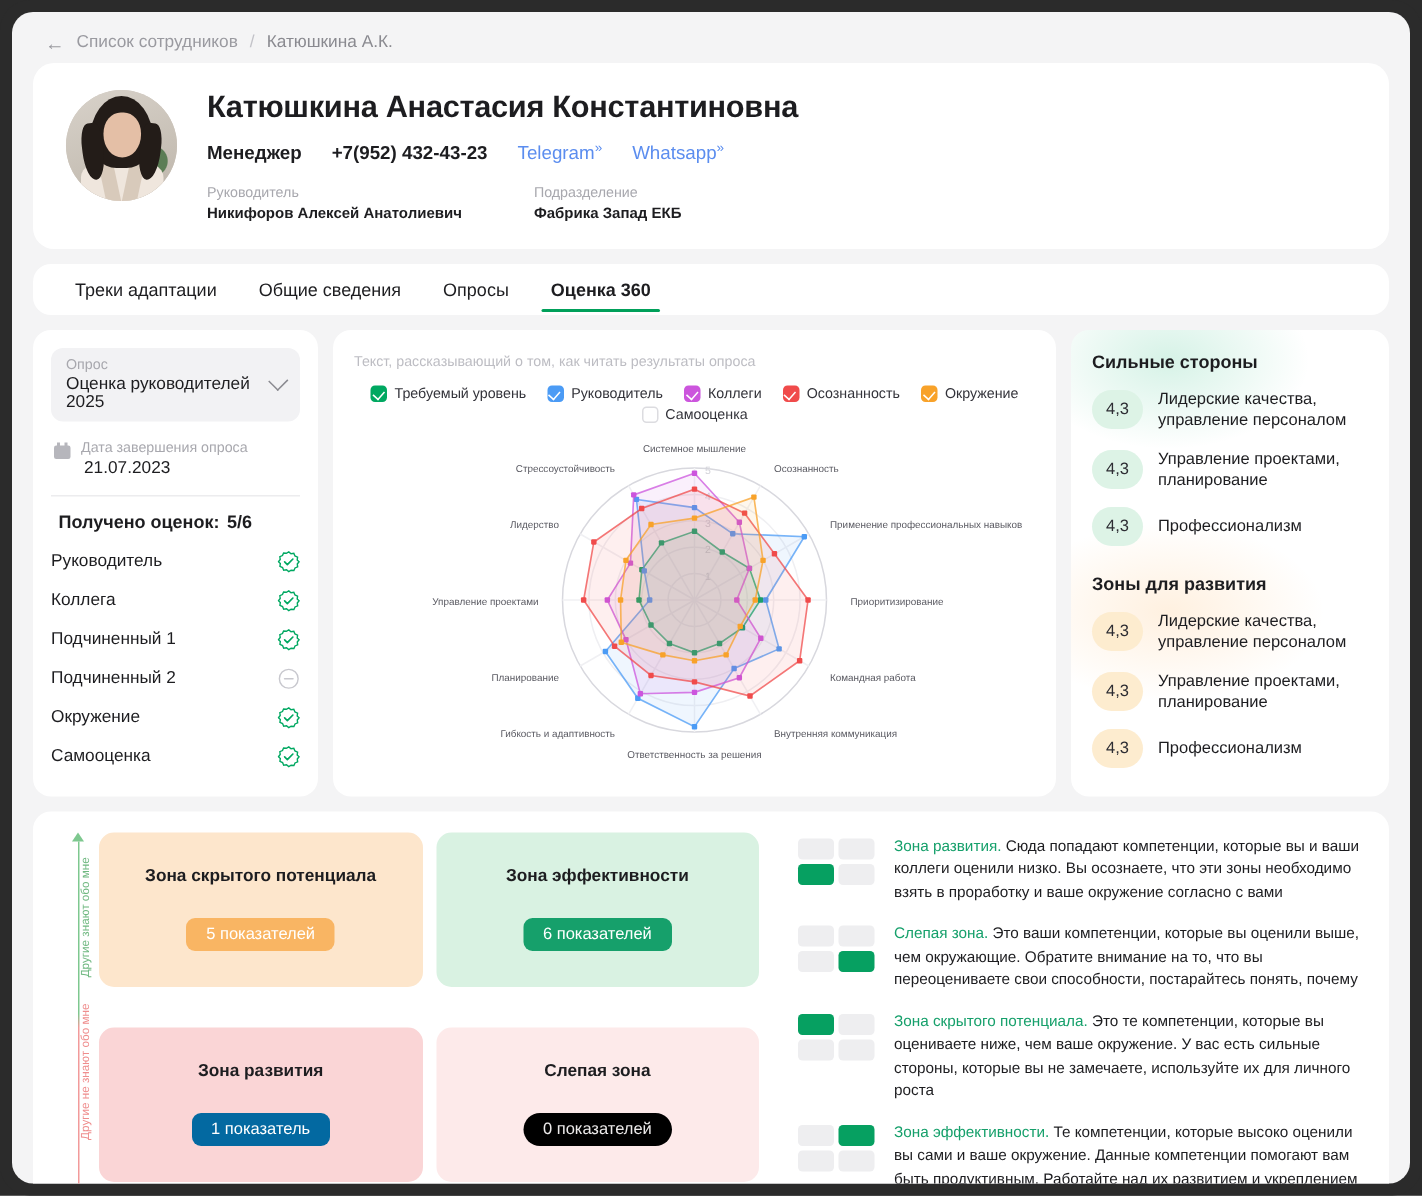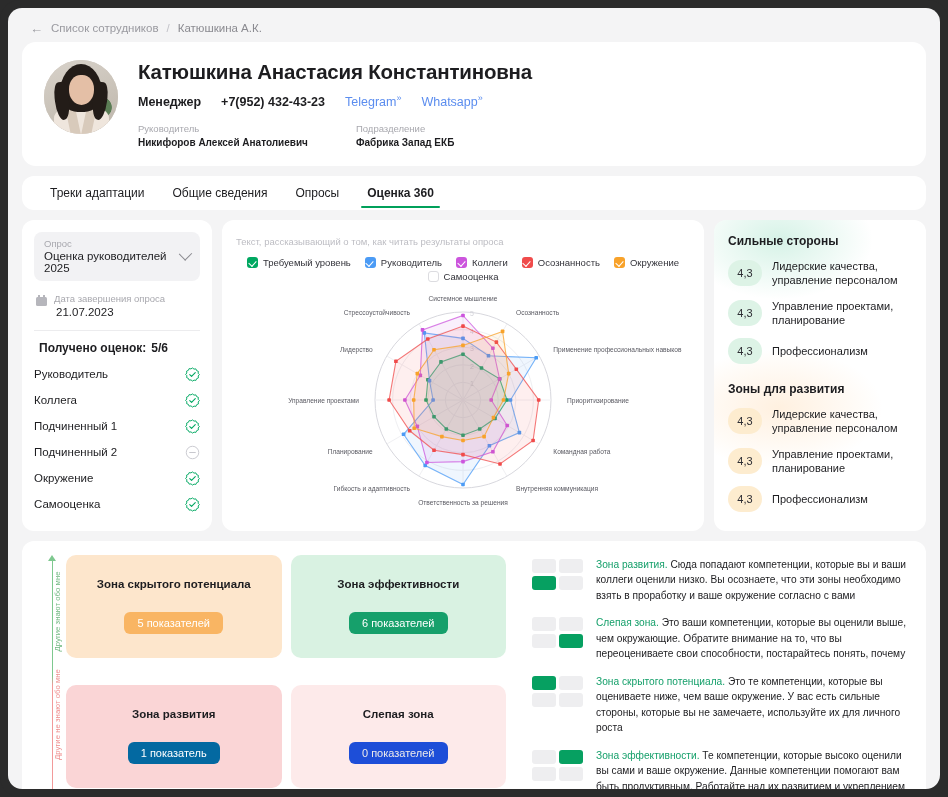--- a/index.html
+++ b/index.html
@@ -173,21 +173,21 @@
   .axtxt.t { top: 52px; color:#6fb880; }
   .axtxt.b { top: 155px; color:#ef8d8d; }
   .quads { flex:1; display:grid; grid-template-columns: 1fr 1fr; grid-template-rows: 1fr 1fr; gap: 9px; }
   .q { border-radius: 10px; display:flex; flex-direction:column; align-items:center;
        justify-content:flex-start; padding: 23px 10px 10px; height: 103px; }
   .q .qt { font-size: 11.5px; color:#1d1d20; font-weight: 600; }
   .q .qb { margin-top: 22px; border-radius: 6px; padding: 5px 13px; font-size: 11px; }
   .q1 { background:#fde6cc; } .q1 .qb { background:#f9b563; color:#fff; }
   .q2 { background:#d9f2e2; } .q2 .qb { background:#16a06b; color:#fff; }
   .q3 { background:#fad5d6; } .q3 .qb { background:#0369a1; color:#fff; }
-  .q4 { background:#fdeaea; } .q4 .qb { background:#1d4ed8; color:#eceaea; }
+  .q4 { background:#fdeaea; } .q4 .qb { background:#000000; color:#eceaea;border-radius:11px; }
 
   .legends { flex:1; padding-left: 26px; padding-top: 2px; }
   .lgrow { display:flex; gap: 13px; margin-bottom: 12px; }
   .minigrid { display:grid; grid-template-columns: 24px 24px; grid-template-rows: 14px 14px;
               gap: 3px; flex: 0 0 51px; margin-top: 2px;}
   .mc { background:#eeeef0; border-radius: 3px; }
   .mc.on { background:#06a061; }
   .lgtxt { font-size: 10.2px; line-height: 1.52; color:#1d1d20; }
   .lgtxt b { color:#16a06b; font-weight: 400; }
 </style>

